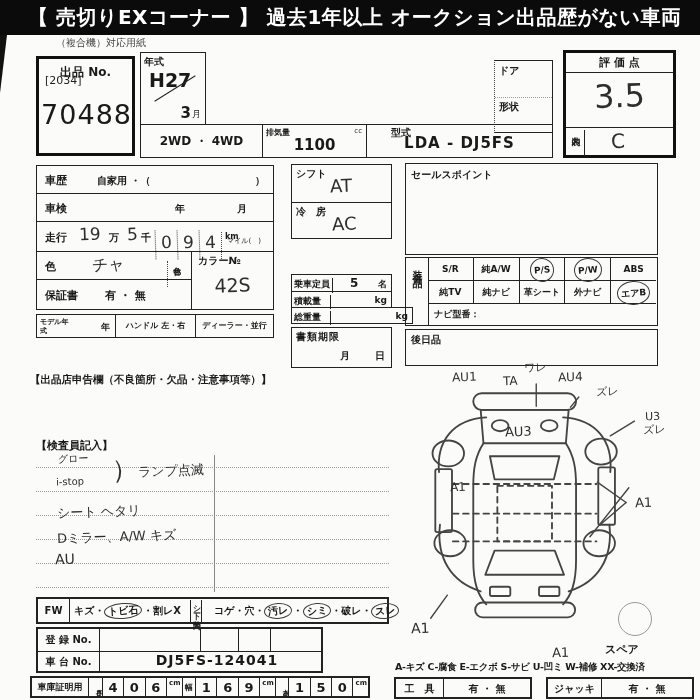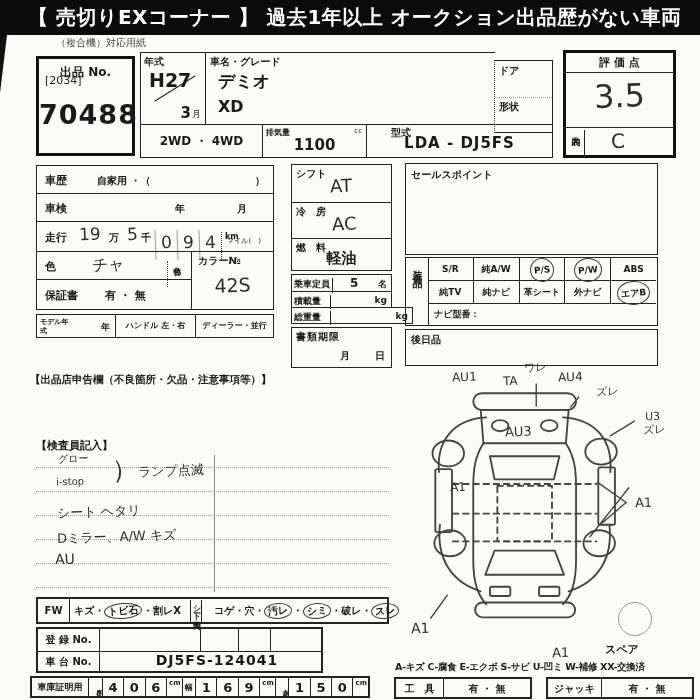--- a/index.html
+++ b/index.html
@@ -21,34 +21,29 @@
 
 <div id="sheet">
 
   <div class="abs" style="left:0;top:0;width:700px;height:35px;background:#0b0b0b;color:#fff;font-weight:bold;font-size:20px;line-height:35px;padding-left:28px;letter-spacing:0.5px;">【 売切りEXコーナー 】 過去1年以上 オークション出品歴がない車両</div>
   <div class="abs" style="left:0;top:35px;width:7px;height:58px;background:#111;clip-path:polygon(0 0,100% 0,0 100%);"></div>
   <div class="abs lbl" style="left:56px;top:37px;color:#444;">（複合機）対応用紙</div>
 
   <div class="abs bx3" style="left:36px;top:56px;width:99px;height:100px;">
     <div class="abs" style="left:0;top:5px;width:100%;text-align:center;font-size:12px;font-weight:bold;">出品 No.</div>
     <div class="abs" style="left:6px;top:15px;font-size:11px;color:#222;">[2034]</div>
-    <div class="abs" style="left:0;top:40px;width:100%;text-align:left;font-size:27px;font-weight:bold;letter-spacing:1px;">70488</div>
+    <div class="abs" style="left:0;top:40px;width:100%;text-align:right;font-size:27px;font-weight:normal;letter-spacing:1px;">70488</div>
   </div>
 
   <div class="abs bx" style="left:140px;top:52px;width:66px;height:73px;">
     <div class="abs lbl" style="left:3px;top:3px;font-weight:bold;">年式</div>
     <div class="abs" style="left:8px;top:16px;font-size:19px;font-weight:bold;">H27</div>
     <div class="abs" style="left:10px;top:35px;width:48px;border-top:1.5px solid #222;transform:rotate(-32deg);"></div>
     <div class="abs" style="right:14px;bottom:2px;font-size:15px;font-weight:bold;">3</div>
     <div class="abs" style="right:4px;bottom:3px;font-size:9px;">月</div>
-  </div>
-  <div class="abs bx" style="left:205px;top:52px;width:290px;height:73px;border-right:none;">
-    <div class="abs lbl" style="left:4px;top:3px;font-weight:bold;">車名・グレード</div>
-    <div class="abs" style="left:12px;top:17px;font-size:17px;font-weight:bold;">デミオ</div>
-    <div class="abs" style="left:12px;top:44px;font-size:16px;font-weight:bold;">XD</div>
   </div>
   <div class="abs bx dotL" style="left:494px;top:52px;width:59px;height:73px;border-left:1.5px dotted #444;">
     <div class="abs lbl" style="left:4px;top:4px;font-weight:bold;">ドア</div>
     <div class="abs dotline" style="left:0;top:36px;width:100%;"></div>
     <div class="abs lbl" style="left:4px;top:40px;font-weight:bold;">形状</div>
   </div>
   <div class="abs bx" style="left:140px;top:124px;width:123px;height:34px;text-align:center;font-size:12px;font-weight:bold;line-height:32px;">2WD ・ 4WD</div>
   <div class="abs bx" style="left:262px;top:124px;width:105px;height:34px;">
     <div class="abs" style="left:3px;top:2px;font-size:8px;font-weight:bold;">排気量</div>
     <div class="abs" style="right:4px;top:2px;font-size:7px;">cc</div>
@@ -113,24 +108,20 @@
 
   <div class="abs" style="left:30px;top:373px;font-size:10.5px;font-weight:bold;">【出品店申告欄（不良箇所・欠品・注意事項等）】</div>
 
   <div class="abs bx" style="left:291px;top:164px;width:101px;height:39px;">
     <div class="abs lbl" style="left:4px;top:3px;font-weight:bold;">シフト</div>
     <div class="abs hw" style="left:38px;top:10px;font-size:18px;">AT</div>
   </div>
   <div class="abs bx" style="left:291px;top:202px;width:101px;height:37px;">
     <div class="abs lbl" style="left:4px;top:3px;font-weight:bold;">冷　房</div>
     <div class="abs hw" style="left:40px;top:10px;font-size:18px;">AC</div>
-  </div>
-  <div class="abs bx" style="left:291px;top:238px;width:101px;height:33px;">
-    <div class="abs lbl" style="left:4px;top:3px;font-weight:bold;">燃　料</div>
-    <div class="abs" style="left:0;top:10px;width:100%;text-align:center;font-size:15px;font-weight:bold;">軽油</div>
   </div>
   <div class="abs bx" style="left:291px;top:274px;width:101px;height:18px;">
     <span class="abs" style="left:2px;top:3px;font-size:9px;font-weight:bold;border-right:1.5px solid #222;padding-right:2px;height:15px;">乗車定員</span>
     <span class="abs" style="left:58px;top:1px;font-size:12px;font-weight:bold;">5</span>
     <span class="abs" style="right:4px;top:3px;font-size:9px;font-weight:bold;">名</span>
   </div>
   <div class="abs bx" style="left:291px;top:291px;width:101px;height:17px;">
     <span class="abs" style="left:2px;top:3px;font-size:9px;font-weight:bold;border-right:1.5px solid #222;padding-right:9px;height:14px;">積載量</span>
     <span class="abs" style="right:4px;top:3px;font-size:9px;font-weight:bold;">kg</span>
   </div>

